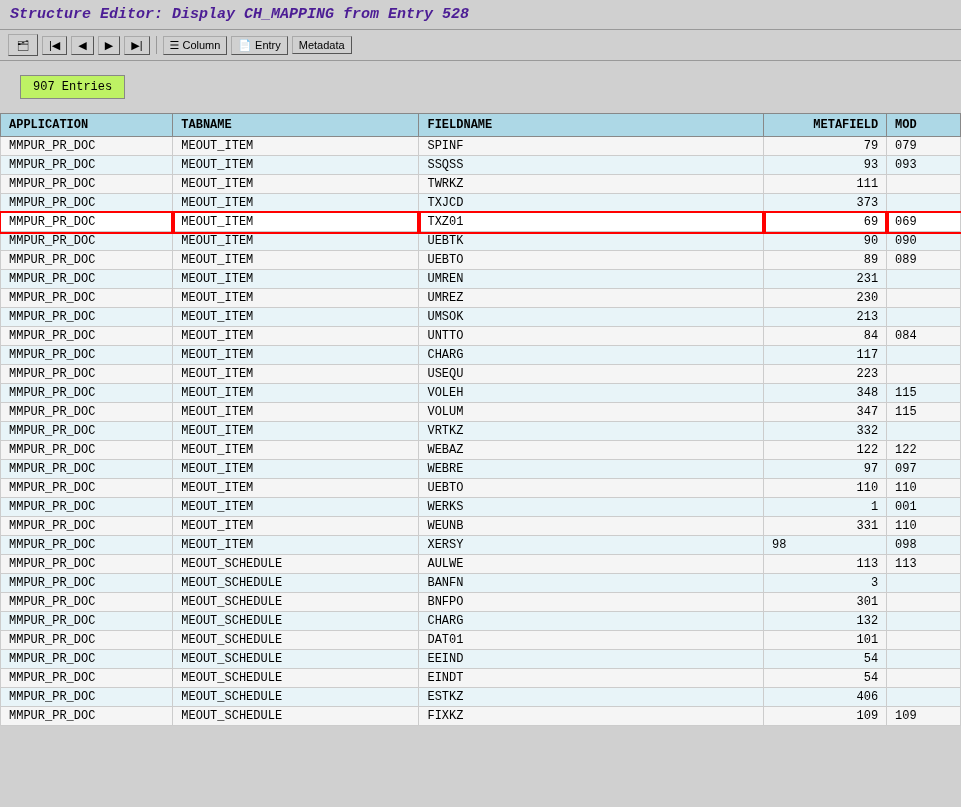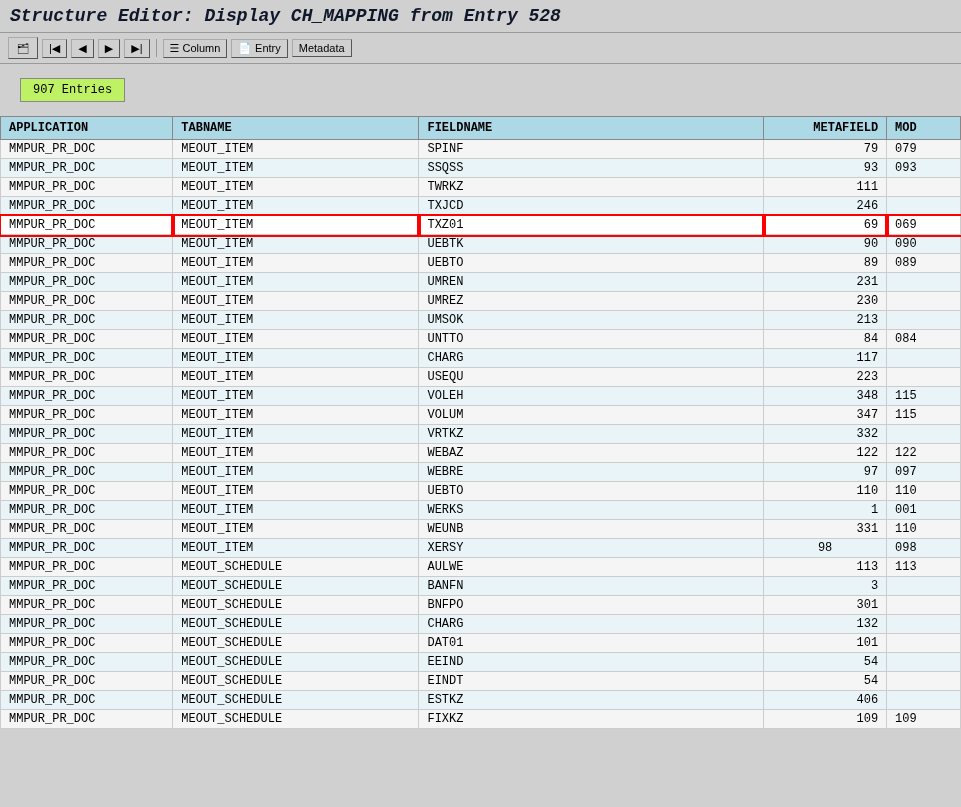--- a/index.html
+++ b/index.html
@@ -7,22 +7,22 @@
       font-family: 'Courier New', Courier, monospace;
       font-size: 12px;
       background: #d0d0d0;
       color: #000;
     }
     .title-bar {
       background: #d0d0d0;
       padding: 6px 10px;
       font-style: italic;
       font-weight: bold;
-      font-size: 18px;
-      color: #0f172a;
+      font-size: 15px;
+      color: #4c1d95;
       border-bottom: 1px solid #999;
     }
     .toolbar {
       background: #d0d0d0;
       padding: 4px 8px;
       display: flex;
       align-items: center;
       gap: 4px;
       border-bottom: 1px solid #999;
     }
@@ -178,21 +178,21 @@
           <td>MMPUR_PR_DOC</td>
           <td>MEOUT_ITEM</td>
           <td>TWRKZ</td>
           <td style="text-align: right;">111</td>
           <td></td>
         </tr>
         <tr>
           <td>MMPUR_PR_DOC</td>
           <td>MEOUT_ITEM</td>
           <td>TXJCD</td>
-          <td style="text-align: right;">246</td>
+          <td style="text-align: right;">373</td>
           <td></td>
         </tr>
         <tr class="highlighted-row" style="outline: red solid 2px;">
           <td>MMPUR_PR_DOC</td>
           <td>MEOUT_ITEM</td>
           <td>TXZ01</td>
           <td style="text-align: right; background: rgb(255, 255, 0);">69</td>
           <td style="background: rgb(255, 255, 0);">069</td>
         </tr>
         <tr>
@@ -304,21 +304,21 @@
           <td>MMPUR_PR_DOC</td>
           <td>MEOUT_ITEM</td>
           <td>WEUNB</td>
           <td style="text-align: right;">331</td>
           <td>110</td>
         </tr>
         <tr>
           <td>MMPUR_PR_DOC</td>
           <td>MEOUT_ITEM</td>
           <td>XERSY</td>
-          <td style="text-align: center;">98</td>
+          <td style="text-align: left;">98</td>
           <td>098</td>
         </tr>
         <tr>
           <td>MMPUR_PR_DOC</td>
           <td>MEOUT_SCHEDULE</td>
           <td>AULWE</td>
           <td style="text-align: right;">113</td>
           <td>113</td>
         </tr>
         <tr>

